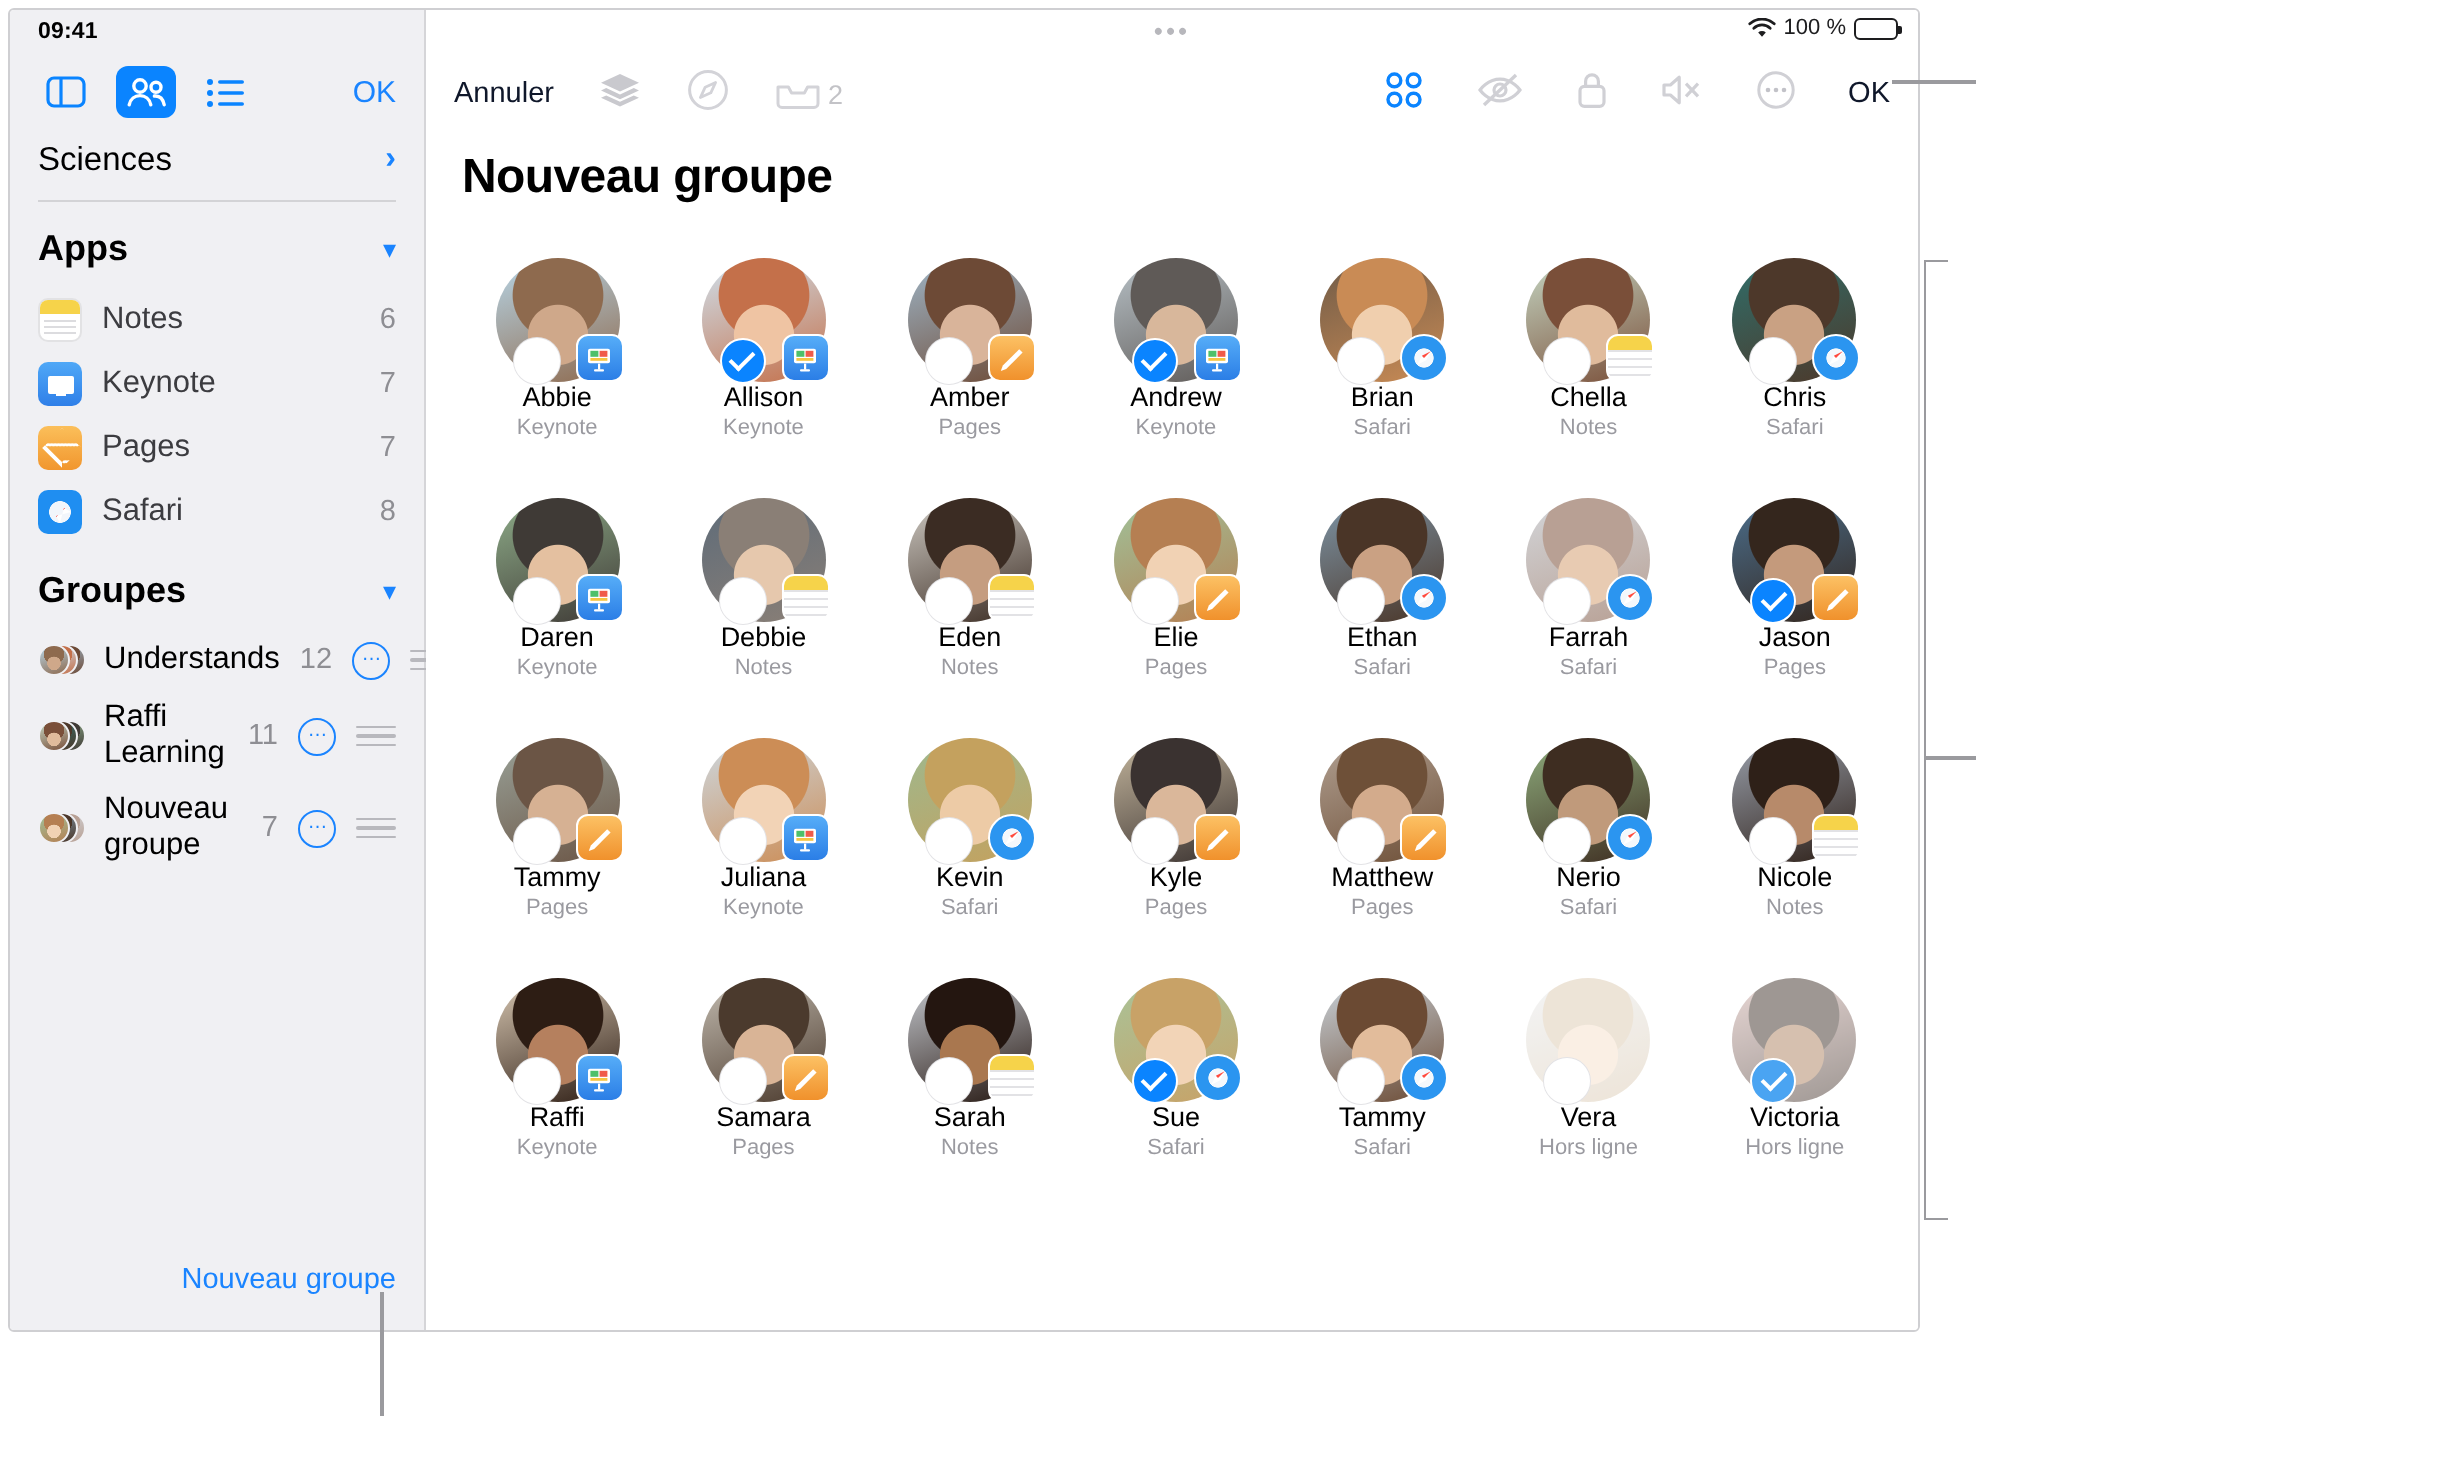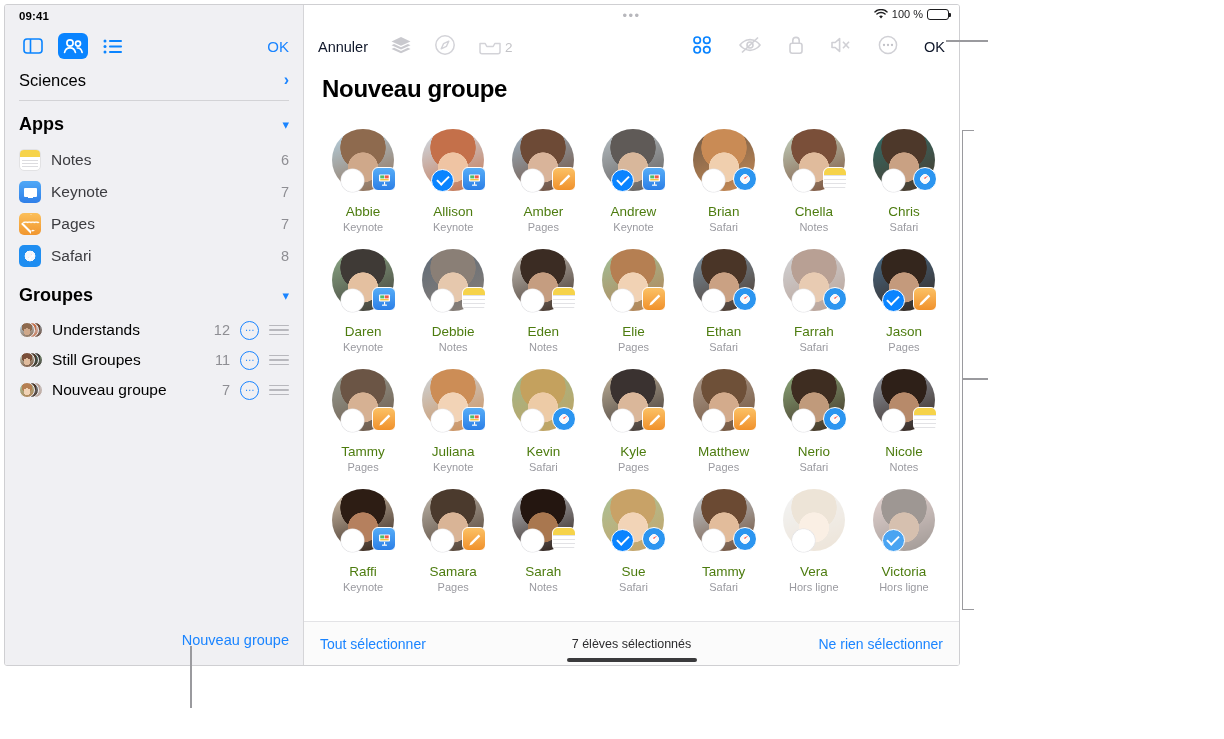--- a/index.html
+++ b/index.html
@@ -17,21 +17,21 @@
     width: 956px; height: 662px;
     background: #ffffff;
     border: 1px solid #cfcfd2;
     border-radius: 3px;
     overflow: hidden;
     display: flex;
   }
 
   
   .sidebar {
-    width: 299px; height: 100%;
+    width: 208px; height: 100%;
     background: #f0f0f3;
     border-right: 1px solid #d5d5d8;
     position: relative;
     display: flex; flex-direction: column;
   }
   .statusbar {
     height: 22px; display: flex; align-items: center;
     padding: 0 0 0 14px;
     font-size: 11.5px; font-weight: bold; color: #000;
     letter-spacing: .1px;
@@ -197,21 +197,21 @@
   .sel-badge.on::after {
     content: ""; width: 10px; height: 5px;
     border-left: 2px solid #fff; border-bottom: 2px solid #fff;
     transform: rotate(-45deg) translate(1px,-1px);
   }
   .app-badge {
     position: absolute; right: -2px; bottom: 0;
     width: 24px; height: 24px; border-radius: 6px;
     border: 1.5px solid #fff; overflow: hidden;
   }
-  .card-name { font-size: 13.5px; color: #4d7c0f; margin-top: 13px; }
+  .card-name { font-size: 13.5px; color: #000000; margin-top: 0; }
   .card-sub  { font-size: 11px; color: #9a9aa0; margin-top: 2px; }
 
   .main-footer {
     height: 44px; border-top: 1px solid #e3e3e6;
     background: #fbfbfb;
     display: flex; align-items: center;
     padding: 0 16px; position: relative;
   }
   .footer-link { color: #1a84ff; font-size: 14px; }
   .footer-center {
@@ -332,21 +332,21 @@
               <span></span>
               <span></span>
             </span>
           </div>
           <div class="group-row">
             <span class="gicon">
               <i style="background:radial-gradient(circle at 50% 62%, #e0bb9c 0 30%, transparent 31%),radial-gradient(circle at 50% 30%, #7a4f39 0 42%, transparent 43%),linear-gradient(160deg, #c5d7c4, #7a4f39);"></i>
               <i style="background:radial-gradient(circle at 50% 62%, #c9a183 0 30%, transparent 31%),radial-gradient(circle at 50% 30%, #4d382a 0 42%, transparent 43%),linear-gradient(160deg, #2f6f6b, #4d382a);"></i>
               <i style="background:radial-gradient(circle at 50% 62%, #e4c0a0 0 30%, transparent 31%),radial-gradient(circle at 50% 30%, #3f3a36 0 42%, transparent 43%),linear-gradient(160deg, #8fae8a, #3f3a36);"></i>
             </span>
-            <span style="color:#000;">Still Groupes</span>
+            <span style="color:#000;">Raffi Learning</span>
             <span class="count">11</span>
             <span class="dots-btn">…</span>
             <span class="grip">
               <span></span>
               <span></span>
               <span></span>
             </span>
           </div>
           <div class="group-row">
             <span class="gicon">
@@ -846,26 +846,20 @@
           <div class="card">
             <div class="avatar-wrap">
               <div class="avatar offline" style="background:radial-gradient(circle at 50% 62%, #a6764f 0 30%, transparent 31%),radial-gradient(circle at 50% 30%, #2b1b12 0 42%, transparent 43%),linear-gradient(160deg, #cfa9a4, #2b1b12);"></div>
               <span class="sel-badge on dim"></span>
             </div>
             <div class="card-name">Victoria</div>
             <div class="card-sub">Hors ligne</div>
           </div>
         </div>
 
-      <div class="main-footer">
-        <span class="footer-link">Tout sélectionner</span>
-        <span class="footer-center">7 élèves sélectionnés</span>
-        <span class="footer-link footer-right">Ne rien sélectionner</span>
-        <span class="home-indicator"></span>
-      </div>
     </div>
   </div>
 
   <div class="leader" style="left:946px; top:40px; width:42px; height:1.6px;"></div>
 
   <div class="bracket" style="left:962px; top:130px; width:12px; height:480px; border-right:none;"></div>
   <div class="leader" style="left:962px; top:378px; width:26px; height:1.6px;"></div>
 
   <div class="leader" style="left:190px; top:646px; width:1.8px; height:62px;"></div>
 </div>

